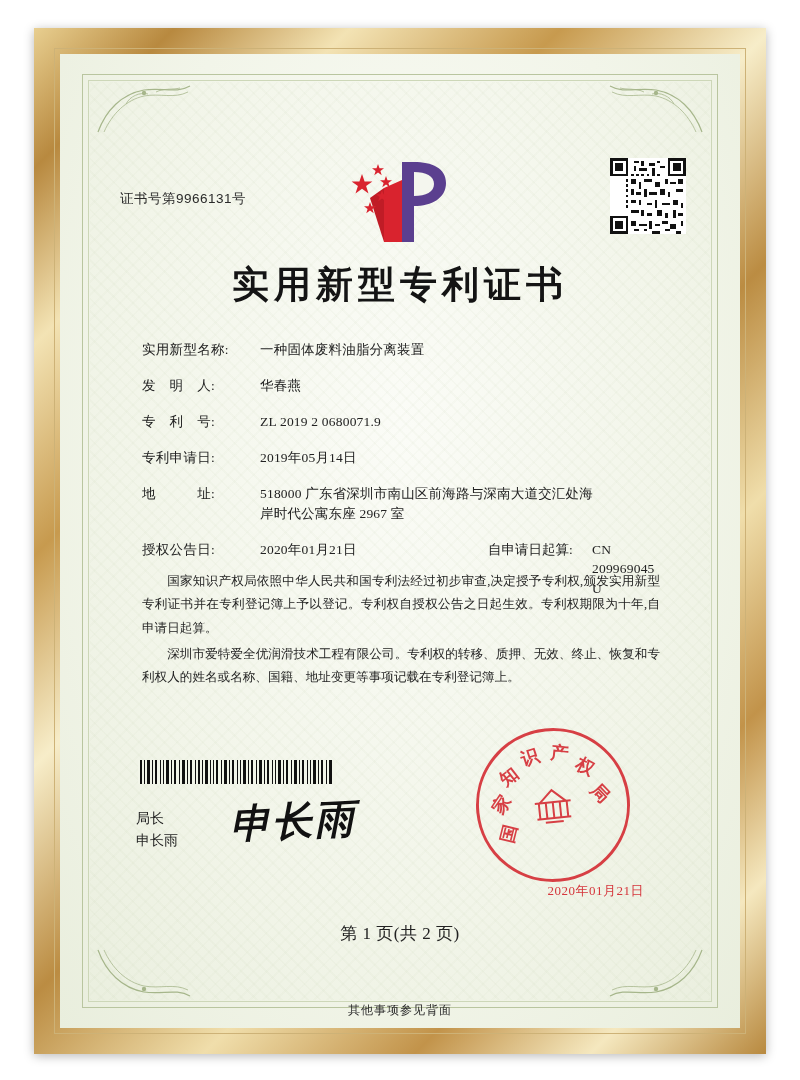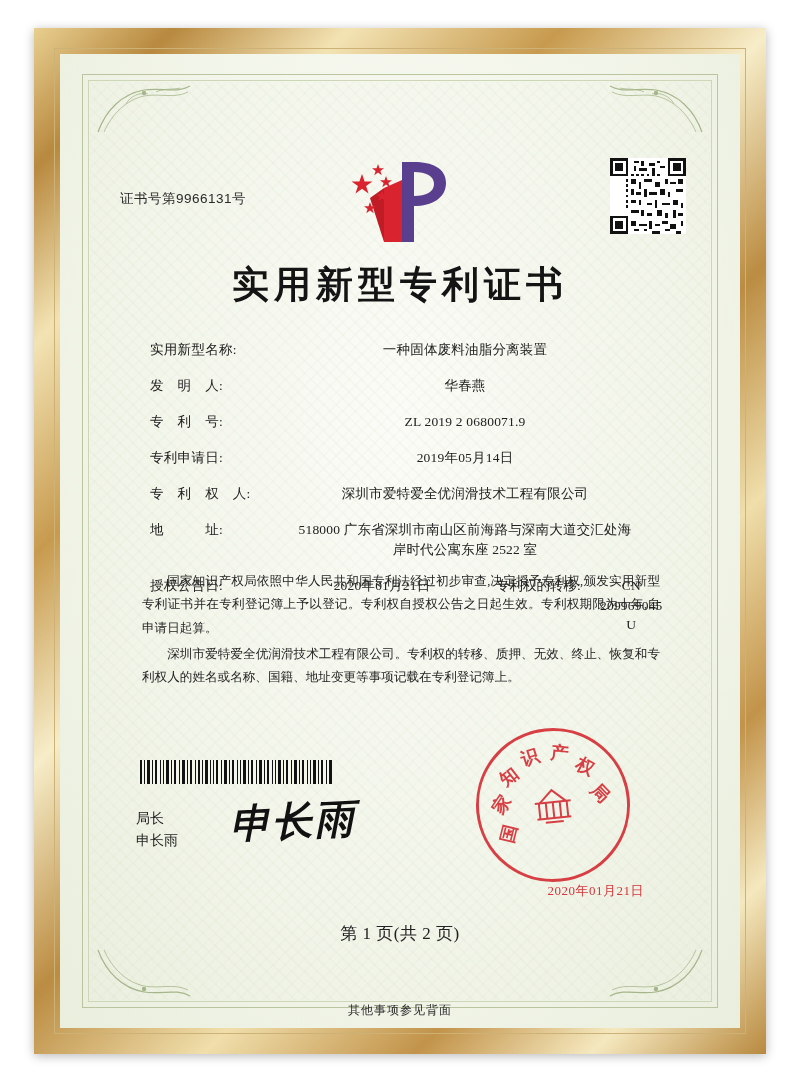--- a/index.html
+++ b/index.html
@@ -176,25 +176,24 @@
     font-size: 13.5px;
     color: #222;
     line-height: 1.45;
   }
   .flabel {
     width: 96px;
     flex: 0 0 96px;
     white-space: nowrap;
     letter-spacing: .3px;
   }
-  .flabel.wide { width: 118px; flex-basis: 118px; margin-left: 8px; }
+  .flabel.wide { width: 118px; flex-basis: 118px; }
   .fvalue {
     flex: 1 1 auto;
     letter-spacing: .2px;
-    text-align: center;
   }
   .fvalue .line2 { display: block; padding-left: 0; }
 
   .frow-split { justify-content: flex-start; }
   .fvalue-short { flex: 0 0 228px; }
   .flabel2 {
     width: 104px;
     flex: 0 0 104px;
     white-space: nowrap;
   }
@@ -472,37 +471,33 @@
         <div class="frow">
           <div class="flabel wide">专　利　号:</div>
           <div class="fvalue">ZL 2019 2 0680071.9</div>
         </div>
 
         <div class="frow">
           <div class="flabel wide">专利申请日:</div>
           <div class="fvalue">2019年05月14日</div>
         </div>
 
-        <div class="frow">
-          <div class="flabel wide">专　利　权　人:</div>
-          <div class="fvalue">深圳市爱特爱全优润滑技术工程有限公司</div>
-        </div>
 
         <div class="frow">
           <div class="flabel wide">地　　　址:</div>
           <div class="fvalue">
             <span>518000 广东省深圳市南山区前海路与深南大道交汇处海</span>
-            <span class="line2">岸时代公寓东座 2522 室</span>
+            <span class="line2">岸时代公寓东座 2967 室</span>
           </div>
         </div>
 
         <div class="frow frow-split">
           <div class="flabel wide">授权公告日:</div>
           <div class="fvalue fvalue-short">2020年01月21日</div>
-          <div class="flabel2">专利权的转移:</div>
+          <div class="flabel2">自申请日起算:</div>
           <div class="fvalue">CN 209969045 U</div>
         </div>
 
       </div>
 
       <div class="paras">
         <p>国家知识产权局依照中华人民共和国专利法经过初步审查,决定授予专利权,颁发实用新型专利证书并在专利登记簿上予以登记。专利权自授权公告之日起生效。专利权期限为十年,自申请日起算。</p>
         <p>深圳市爱特爱全优润滑技术工程有限公司。专利权的转移、质押、无效、终止、恢复和专利权人的姓名或名称、国籍、地址变更等事项记载在专利登记簿上。</p>
       </div>
 

